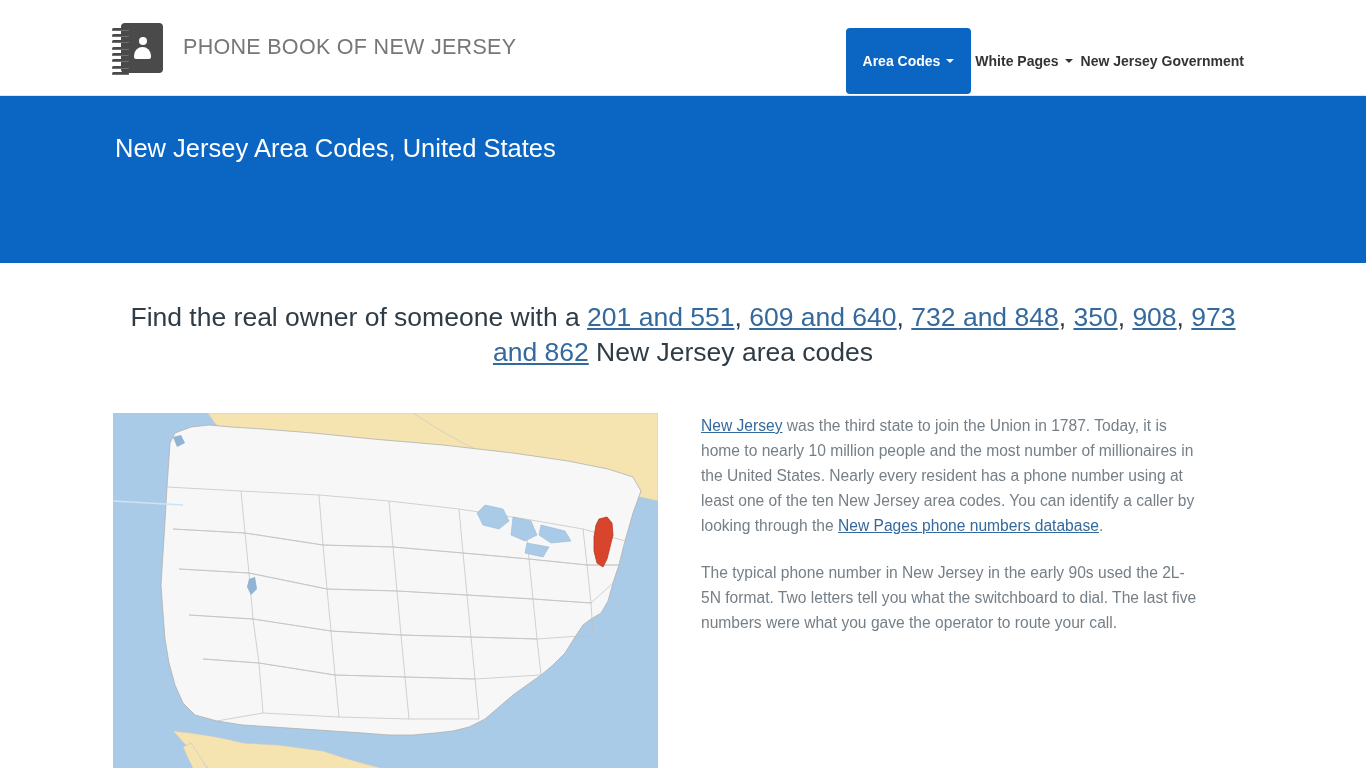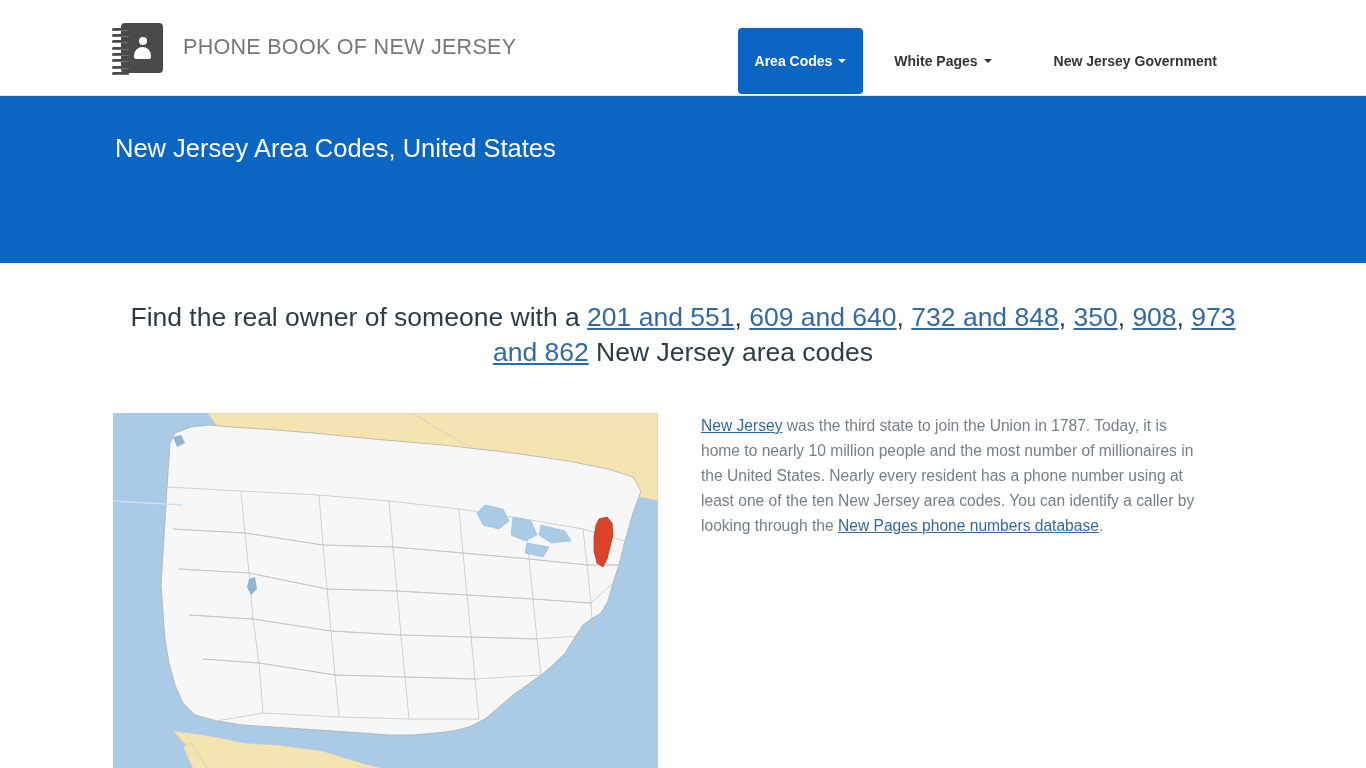--- a/index.html
+++ b/index.html
@@ -81,21 +81,21 @@
     right: 118px;
     top: 28px;
     display: flex;
     align-items: center;
   }
   .nav-item {
     font-size: 14px;
     font-weight: bold;
     color: #333333;
     text-decoration: none;
-    padding: 10px 31px;
+    padding: 10px 4px;
     white-space: nowrap;
     display: inline-flex;
     align-items: center;
     cursor: pointer;
   }
   .nav-item.active {
     background: #0b65c2;
     color: #ffffff;
     border-radius: 4px;
     padding: 25px 17px;
@@ -282,16 +282,17 @@
 
           <line x1="0" y1="88" x2="70" y2="92" stroke="#cfe2f2" stroke-width="1.4"></line>
 
           <path d="M486 106 L494 104 L499 110 L500 122 L497 134 L494 146 L490 154 L484 150 L481 138 L481 124 L483 112 Z" fill="#d9442c" stroke="#b63a25" stroke-width="0.8"></path>
         </svg>
       </div>
     </div>
 
     <div class="col-text">
       <p><a>New Jersey</a> was the third state to join the Union in 1787. Today, it is home to nearly 10 million people and the most number of millionaires in the United States. Nearly every resident has a phone number using at least one of the ten New Jersey area codes. You can identify a caller by looking through the <a>New Pages phone numbers database</a>.</p>
+      <p>The typical phone number in New Jersey in the early 90s used the 2L-5N format. Two letters tell you what the switchboard to dial. The last five numbers were what you gave the operator to route your call.</p>
     </div>
 
   </div>
 </main>
 
 </body></html>

